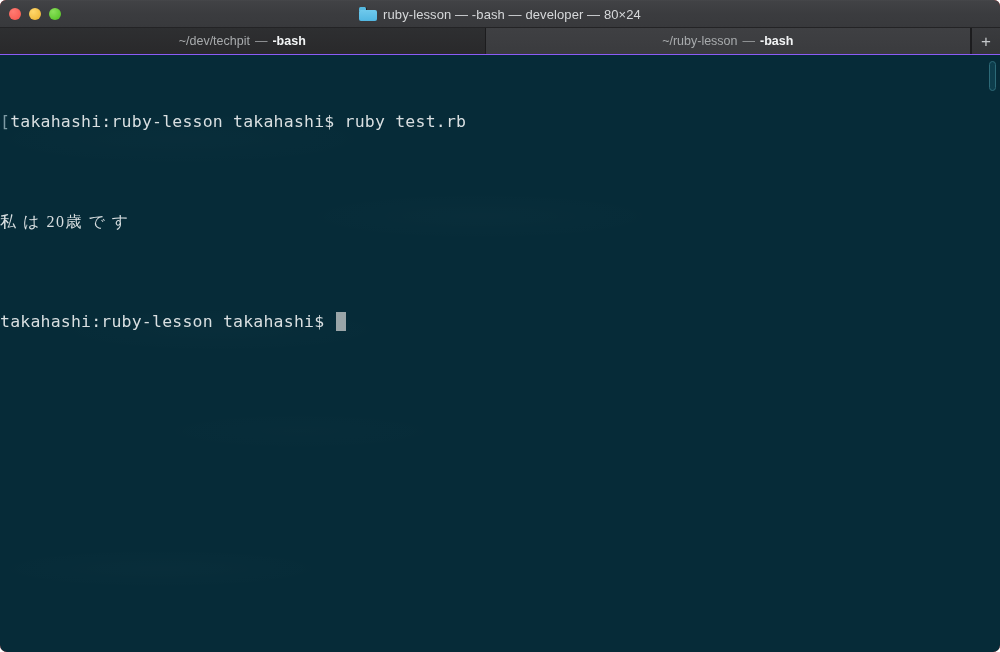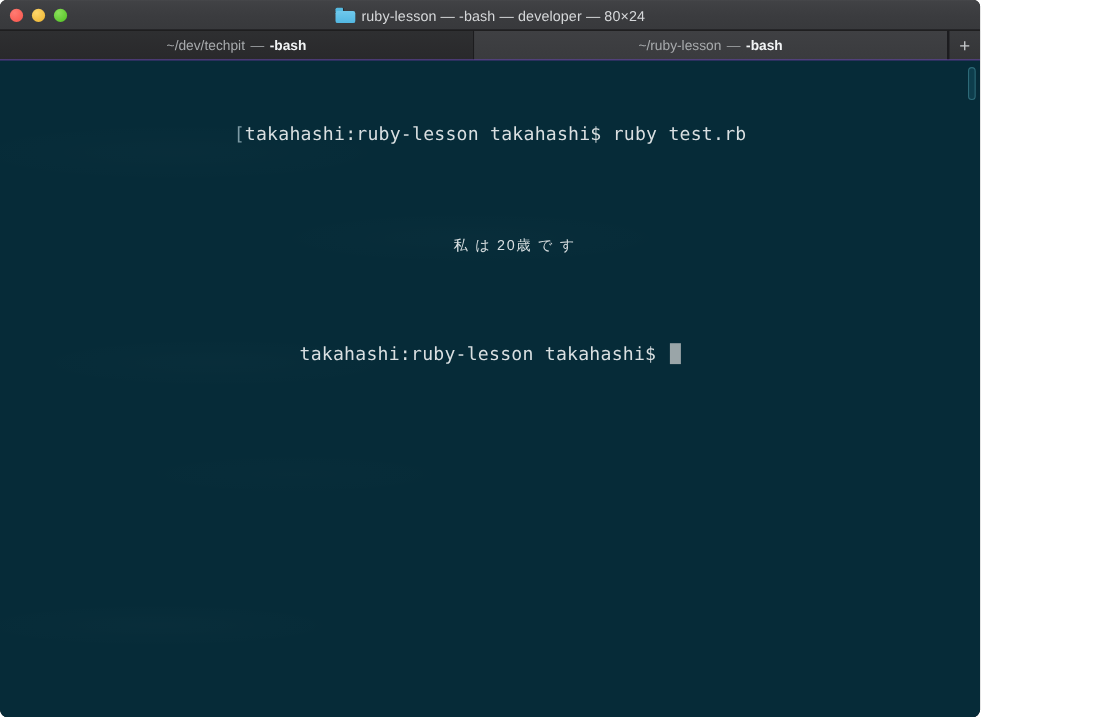--- a/index.html
+++ b/index.html
@@ -10,24 +10,24 @@
   body {
     width: 1000px;
     height: 652px;
     overflow: hidden;
     font-family: "Liberation Sans", sans-serif;
   }
 
   
   .window {
     position: relative;
-    width: 891px;
+    width: 1000px;
     height: 652px;
     box-sizing: border-box;
-    background: #000000;
+    background: #ef4444;
     border-radius: 6px 6px 7px 7px;
     overflow: hidden;
   }
 
   
   .titlebar {
     position: relative;
     height: 28px;
     background: linear-gradient(to bottom, #48494c 0px, #414245 1px, #3b3c3f 50%, #38393c 100%);
     border-bottom: 1px solid #232325;
@@ -155,37 +155,35 @@
     position: absolute;
     left: 0;
     top: 4px;
     right: 0;
     font-family: "DejaVu Sans Mono", "Liberation Mono", monospace;
     font-size: 16.5px;
     line-height: 25px;
     color: #d9dfe1;
     white-space: pre;
     letter-spacing: 0.2px;
-    text-align: center;
   }
   .term-line { height: 25px; }
   .term-line .lead { color: #7d9aa4; }
   .cursor {
     display: inline-block;
     width: 10px;
     height: 19px;
     background: #9aa5a8;
     vertical-align: -4px;
     margin-left: 2px;
   }
   .jp {
-    font-family: Liberation Sans, sans-serif;
-    font-size: 13px;
+    font-family: Liberation Serif, serif;
+    font-size: 16px;
     letter-spacing: 1.5px;
-    padding-left: 45px;
   }
 
   
   .ghost {
     position: absolute;
     inset: 0;
     pointer-events: none;
     background:
       radial-gradient(ellipse 300px 40px at 18% 14%, rgba(255,255,255,0.012), transparent 70%),
       radial-gradient(ellipse 280px 36px at 48% 27%, rgba(255,255,255,0.010), transparent 70%),

